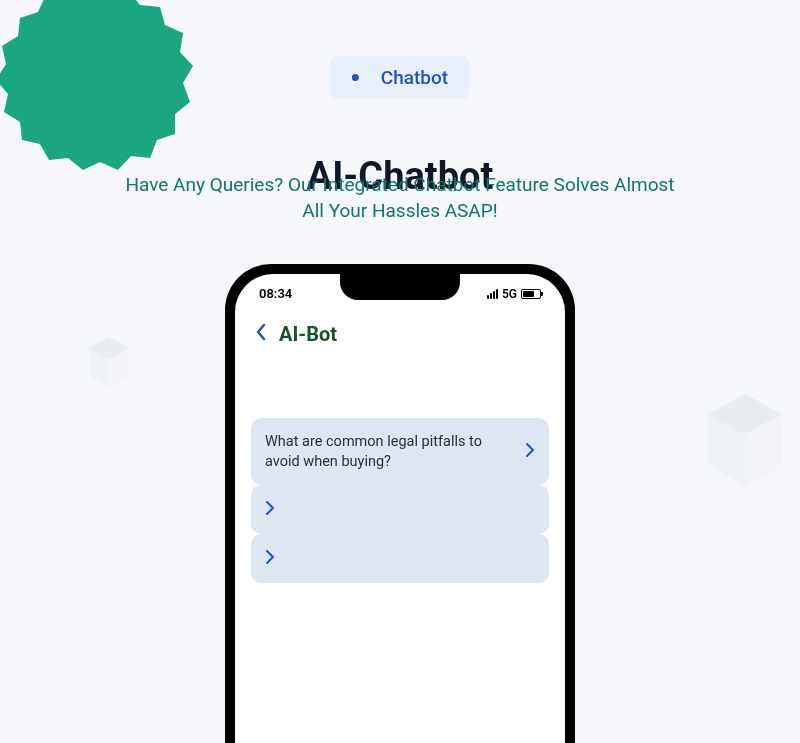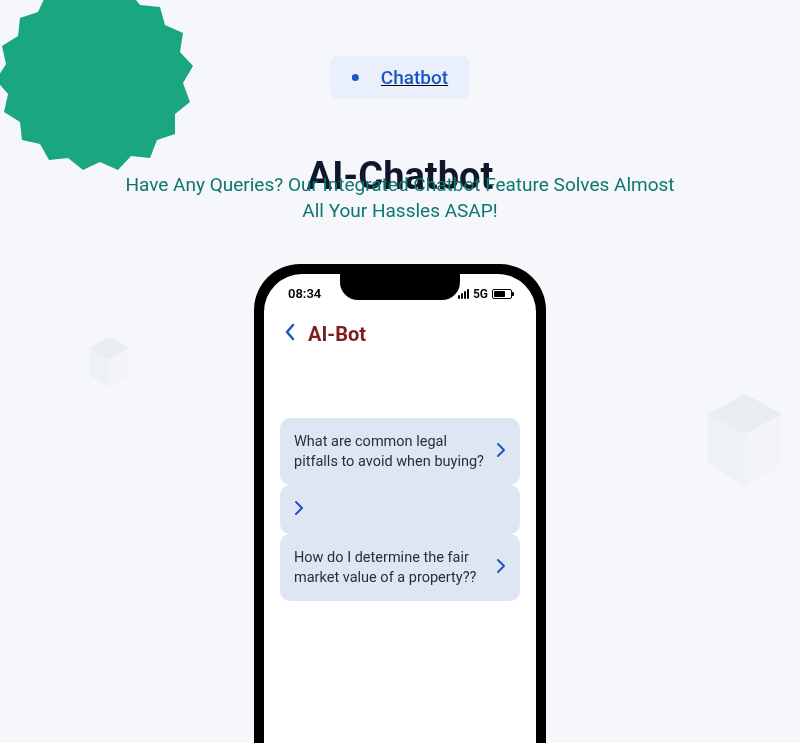--- a/index.html
+++ b/index.html
@@ -51,21 +51,20 @@
       position: absolute;
       top: 56px;
       left: 50%;
       transform: translateX(-50%);
       background: #eaf0fb;
       padding: 10px 22px;
       border-radius: 8px;
       display: flex;
       align-items: center;
       gap: 22px;
-      text-decoration: underline;
     }
     .pill-dot {
       width: 7px;
       height: 7px;
       background: #1e55c4;
       border-radius: 50%;
     }
     .pill-text {
       color: #1e55c4;
       font-size: 19px;
@@ -90,21 +89,21 @@
       text-align: center;
       color: #0f766e;
       font-size: 19px;
       line-height: 1.35;
     }
     .phone {
       position: absolute;
       top: 264px;
       left: 50%;
       transform: translateX(-50%);
-      width: 292px;
+      width: 350px;
       height: 480px;
       background: #000;
       border-radius: 46px 46px 0 0;
       padding: 10px 10px 0 10px;
     }
     .phone-inner {
       width: 100%;
       height: 100%;
       background: white;
       border-radius: 38px 38px 0 0;
@@ -183,21 +182,21 @@
       padding: 16px 20px 12px;
     }
     .back-chevron {
       color: #1e55c4;
       font-size: 22px;
       font-weight: 500;
     }
     .header-title {
       font-size: 20px;
       font-weight: 700;
-      color: #7f1d1d;
+      color: #14532d;
     }
     .suggestions {
       padding: 60px 16px 0;
       display: flex;
       flex-direction: column;
     }
     .suggestion {
       background: #dde6f2;
       border-radius: 10px;
       padding: 14px 14px;
@@ -304,21 +303,20 @@
         </span>
       </div>
       <div class="suggestion">
         <span class="suggestion-chevron">
           <svg width="10" height="16" viewBox="0 0 10 16" fill="none" stroke="#1e55c4" stroke-width="2" stroke-linecap="round" stroke-linejoin="round">
             <path d="M2 2 L8 8 L2 14"></path>
           </svg>
         </span>
       </div>
       <div class="suggestion">
-        <span class="suggestion-text">How do I determine the fair market value of a property??</span>
         <span class="suggestion-chevron">
           <svg width="10" height="16" viewBox="0 0 10 16" fill="none" stroke="#1e55c4" stroke-width="2" stroke-linecap="round" stroke-linejoin="round">
             <path d="M2 2 L8 8 L2 14"></path>
           </svg>
         </span>
       </div>
     </div>
   </div>
 </div>
 

